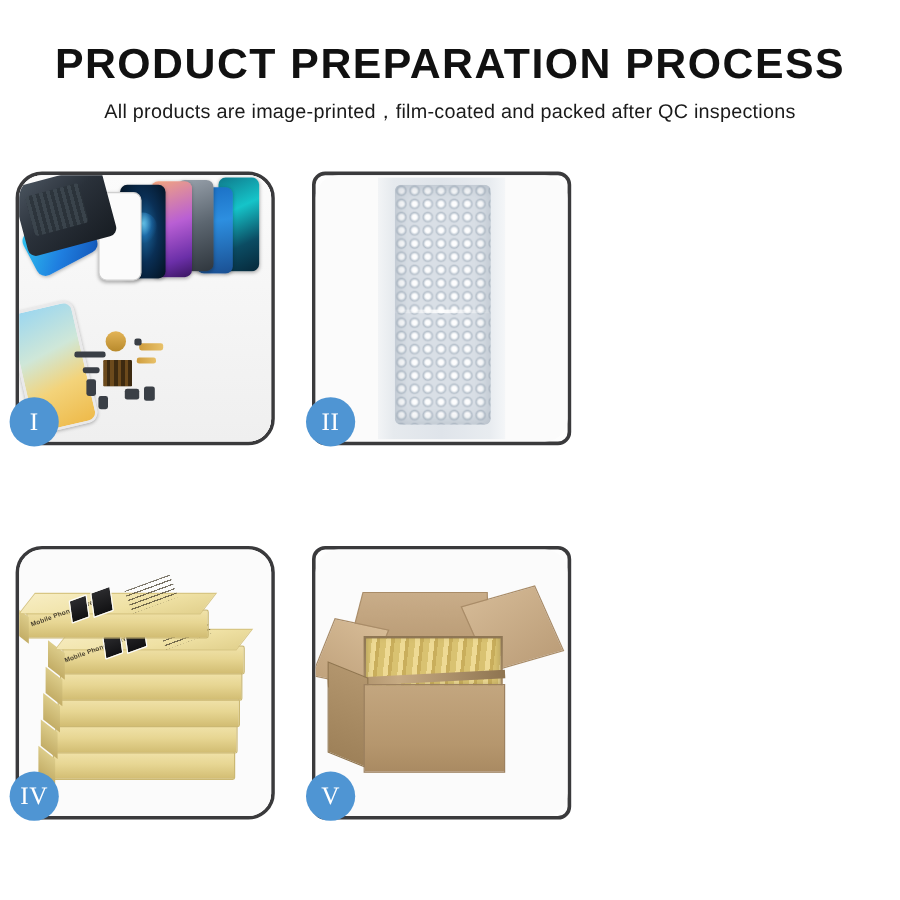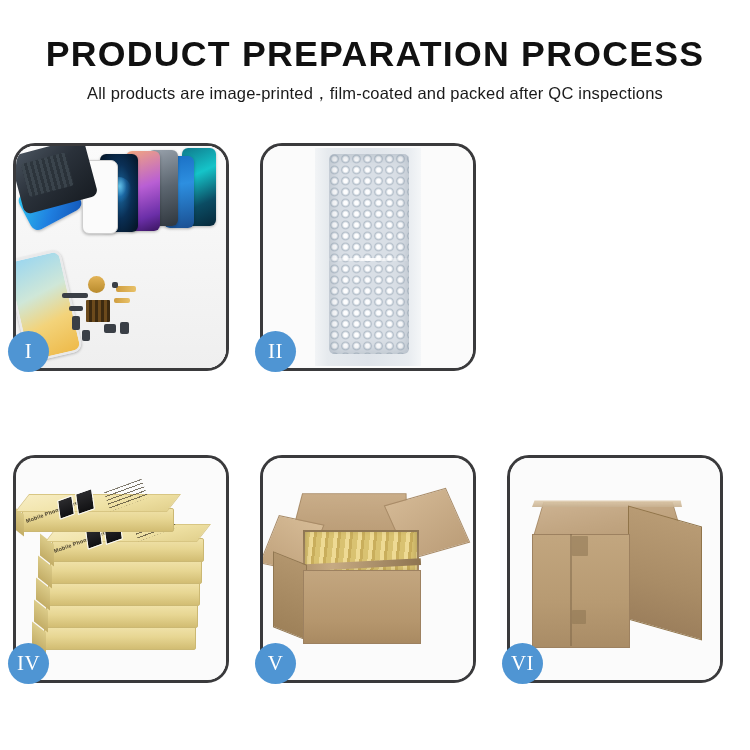--- a/index.html
+++ b/index.html
@@ -62,21 +62,21 @@
   }
   .panel .clip {
     position: absolute;
     inset: 0;
     border-radius: 19px;
     overflow: hidden;
     background: #fbfbfb;
   }
   
   .c0 { left: 0px;   }
-  .c1 { left: 247px; }
+  .c1 { left: 247px; border-radius: 11px; }
   .c2 { left: 494px; }
   .r0 { top: 0px;   }
   .r1 { top: 312px; }
 
   
   .badge {
     position: absolute;
     left: -8px;
     bottom: -4px;
     width: 41px;
@@ -458,26 +458,14 @@
         <div class="c5-inner"></div>
         <div class="c5-gold"></div>
         <div class="c5-rim"></div>
         <div class="c5-left"></div>
         <div class="c5-front"></div>
       </div>
     </div>
     <div class="badge">V</div>
   </div>
 
-  <div class="panel c2 r1">
-    <div class="clip">
-      <div class="c6-top"></div>
-      <div class="c6-tape-top"></div>
-      <div class="c6-right"></div>
-      <div class="c6-front"></div>
-      <div class="c6-seam"></div>
-      <div class="c6-tab1"></div>
-      <div class="c6-tab2"></div>
-    </div>
-    <div class="badge">VI</div>
-  </div>
 
 </div>
 
 </body></html>

